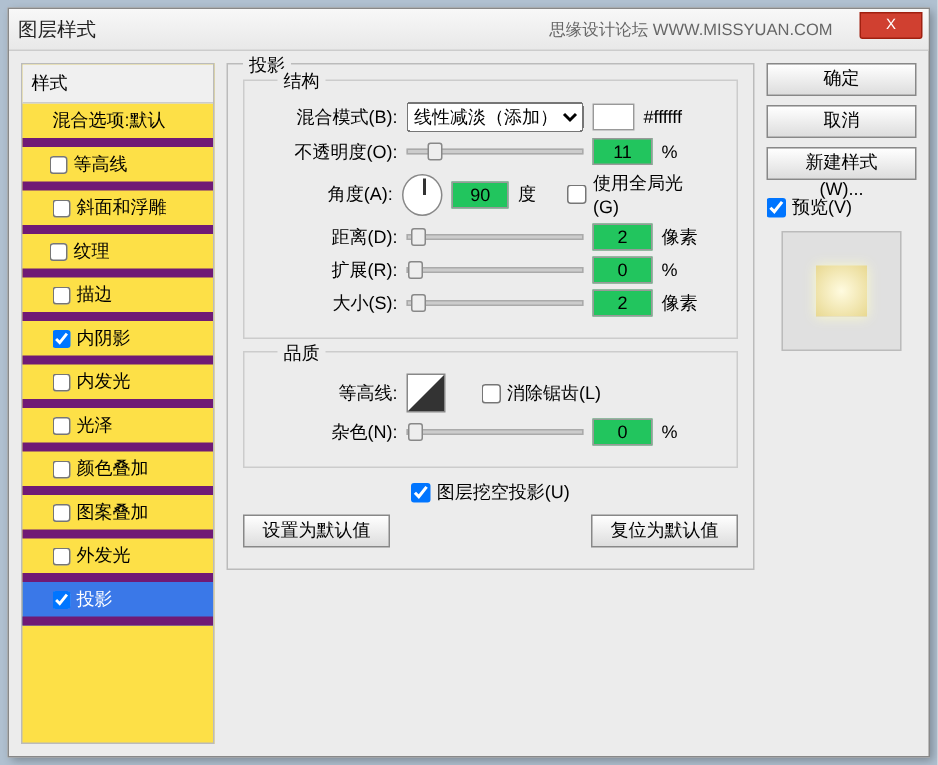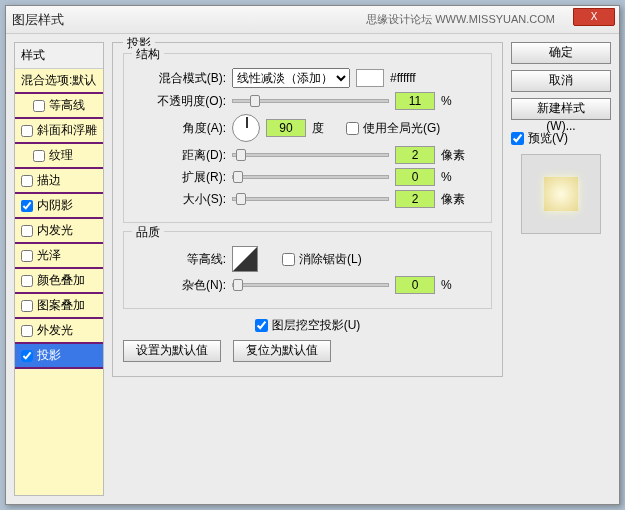--- a/index.html
+++ b/index.html
@@ -3,43 +3,43 @@
 <meta charset="utf-8">
 <style>
 * { box-sizing: border-box; margin: 0; padding: 0; font-family: "Microsoft YaHei", SimSun, sans-serif; font-size: 12px; }
 body { background: #b0c0d0; padding: 5px; }
 .dialog { width: 615px; height: 500px; background: #ececec; border: 1px solid #888; box-shadow: 2px 2px 6px rgba(0,0,0,0.3); position: relative; }
 .titlebar { height: 28px; background: linear-gradient(#f8f8f8, #e8e8e8); border-bottom: 1px solid #ccc; display: flex; align-items: center; padding: 0 6px; position: relative; }
 .titlebar .title { font-size: 13px; color: #222; }
 .titlebar .brand { position: absolute; right: 64px; font-size: 11px; color: #666; }
 .closebtn { position: absolute; right: 4px; top: 2px; width: 42px; height: 18px; background: #d04030; border: 1px solid #a02010; border-radius: 0 0 2px 2px; color: #fff; text-align: center; line-height: 16px; font-size: 10px; cursor: pointer; }
 .body { display: flex; padding: 8px; gap: 8px; height: calc(100% - 28px); }
-.sidebar { width: 90px; border: 1px solid #bbb; background: #fef9c3; }
+.sidebar { width: 129px; border: 1px solid #bbb; background: #fde047; }
 .sidehead { padding: 4px 6px; background: #f0f0f0; border-bottom: 1px solid #ccc; }
-.siderow { padding: 3px 6px; border-bottom: 2px solid #701a75; display: flex; align-items: center; gap: 4px; cursor: pointer; }
+.siderow { padding: 3px 20px; border-bottom: 6px solid #701a75; display: flex; align-items: center; gap: 4px; cursor: pointer; }
 .siderow.sub { padding-left: 18px; }
 .siderow.sel { background: #3a78e8; color: #fff; }
 .siderow input[type=checkbox] { width: 12px; height: 12px; }
 .main { flex: 1; display: flex; flex-direction: column; gap: 6px; }
 .fieldset { border: 1px solid #bbb; padding: 10px 10px 14px 10px; position: relative; }
 .fieldset > .legend { position: absolute; top: -8px; left: 10px; background: #ececec; padding: 0 4px; font-size: 12px; }
 .subset { border: 1px solid #ccc; padding: 10px; margin-bottom: 8px; position: relative; }
-.subset > .legend { position: absolute; top: -8px; left: 8px; background: #ececec; padding: 0 4px; }
+.subset > .legend { position: absolute; top: -8px; left: 22px; background: #ececec; padding: 0 4px; }
 .row { display: flex; align-items: center; gap: 6px; margin: 4px 12px; }
 .lbl { width: 80px; text-align: right; }
 .slider { flex: 1; height: 4px; background: #ccc; border: 1px solid #aaa; position: relative; }
 .slider .thumb { position: absolute; top: -5px; width: 10px; height: 12px; background: #eee; border: 1px solid #888; border-radius: 2px; }
-.numbox { width: 40px; height: 18px; border: 1px solid #999; background: #bef264; text-align: center; line-height: 16px; }
+.numbox { width: 40px; height: 18px; border: 1px solid #999; background: #22c55e; text-align: center; line-height: 16px; }
 .unit { width: 28px; }
 select { height: 20px; font-size: 12px; }
 .swatch { width: 28px; height: 18px; background: #fff; border: 1px solid #999; }
 .dial { width: 28px; height: 28px; border: 1px solid #888; border-radius: 50%; background: #fff; position: relative; }
 .dial::after { content: ""; position: absolute; width: 2px; height: 11px; background: #333; left: 13px; top: 2px; }
 .contour { width: 26px; height: 26px; border: 1px solid #888; background: linear-gradient(135deg,#fff 49%,#333 51%); }
-.btnrow { display: flex; gap: 12px; justify-content: flex-start; margin-top: 6px; }
+.btnrow { display: flex; gap: 12px; justify-content: space-between; margin-top: 6px; }
 .btn { padding: 0 12px; border: 1px solid #888; background: linear-gradient(#fff,#ddd); cursor: pointer; height: 22px; line-height: 18px; }
 .right { width: 100px; display: flex; flex-direction: column; gap: 6px; align-items: stretch; }
 .right .btn { width: 100%; text-align: center; }
 .preview { margin-top: 4px; }
 .preview .pbox { width: 80px; height: 80px; background: #e0e0e0; border: 1px solid #bbb; margin: 6px auto; display: flex; align-items: center; justify-content: center; }
 .preview .inner { width: 34px; height: 34px; background: radial-gradient(#fffbe0,#e8d890); box-shadow: 0 0 8px rgba(255,255,200,0.9); }
 .cb { display: inline-flex; align-items: center; gap: 4px; }
 </style>
 </head>
 <body>

